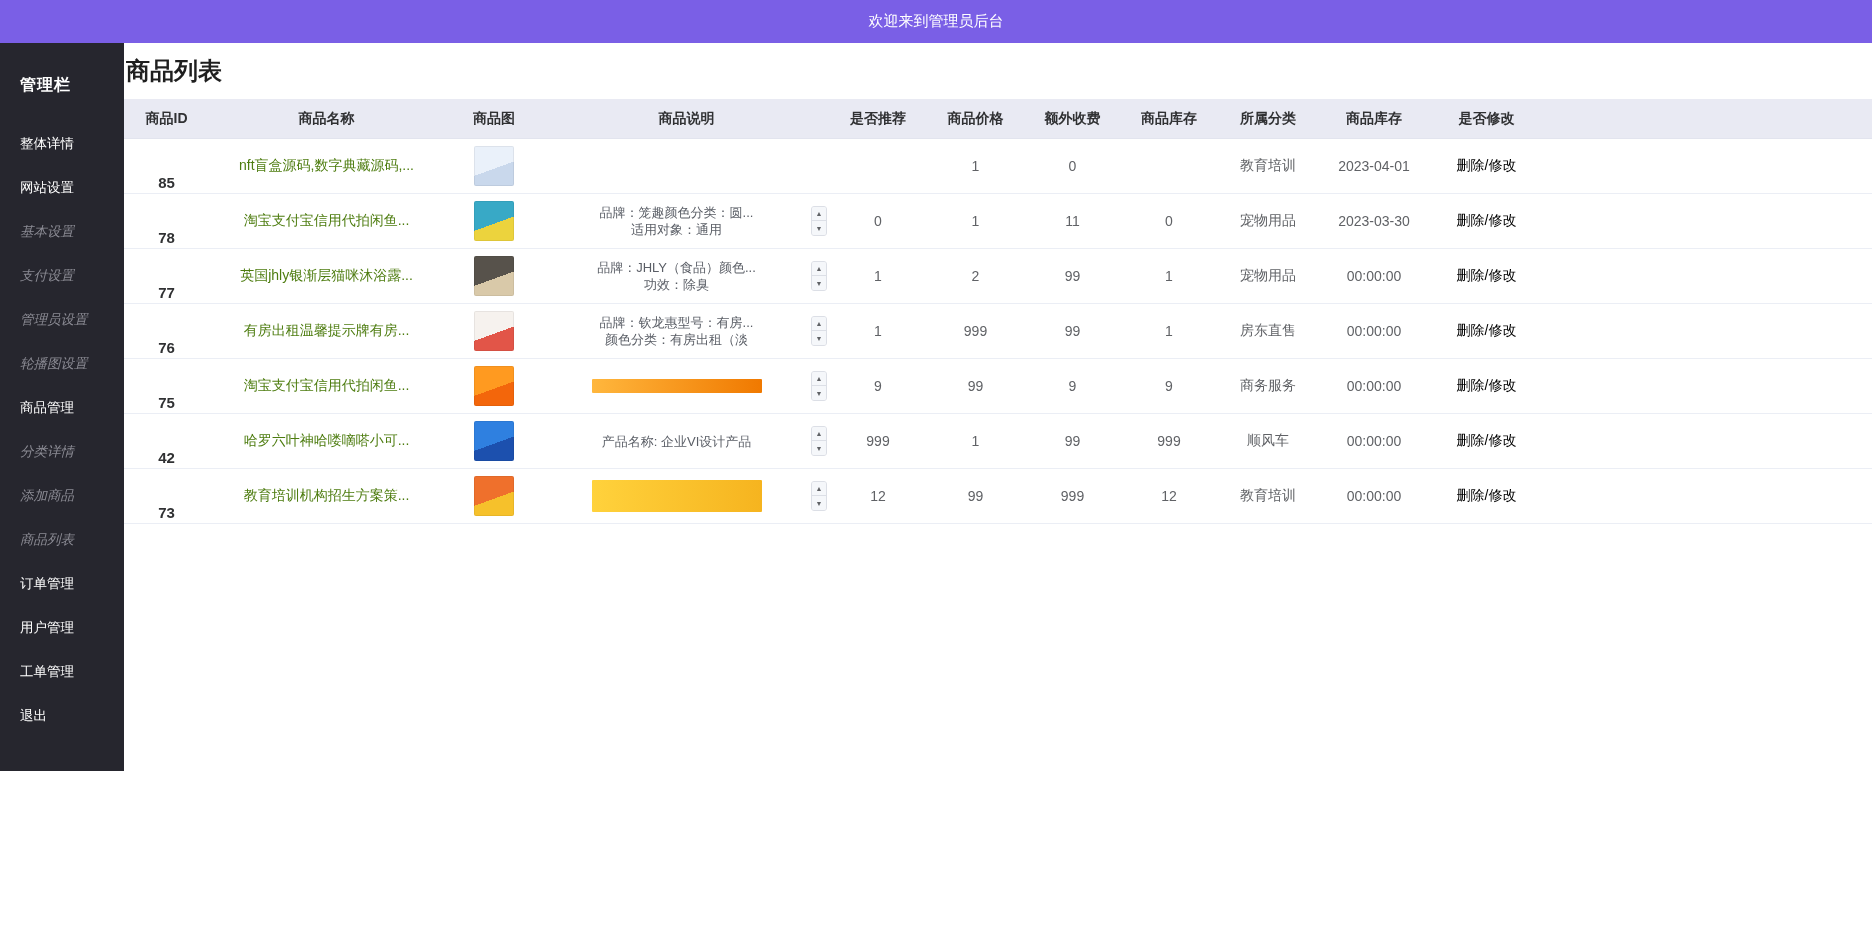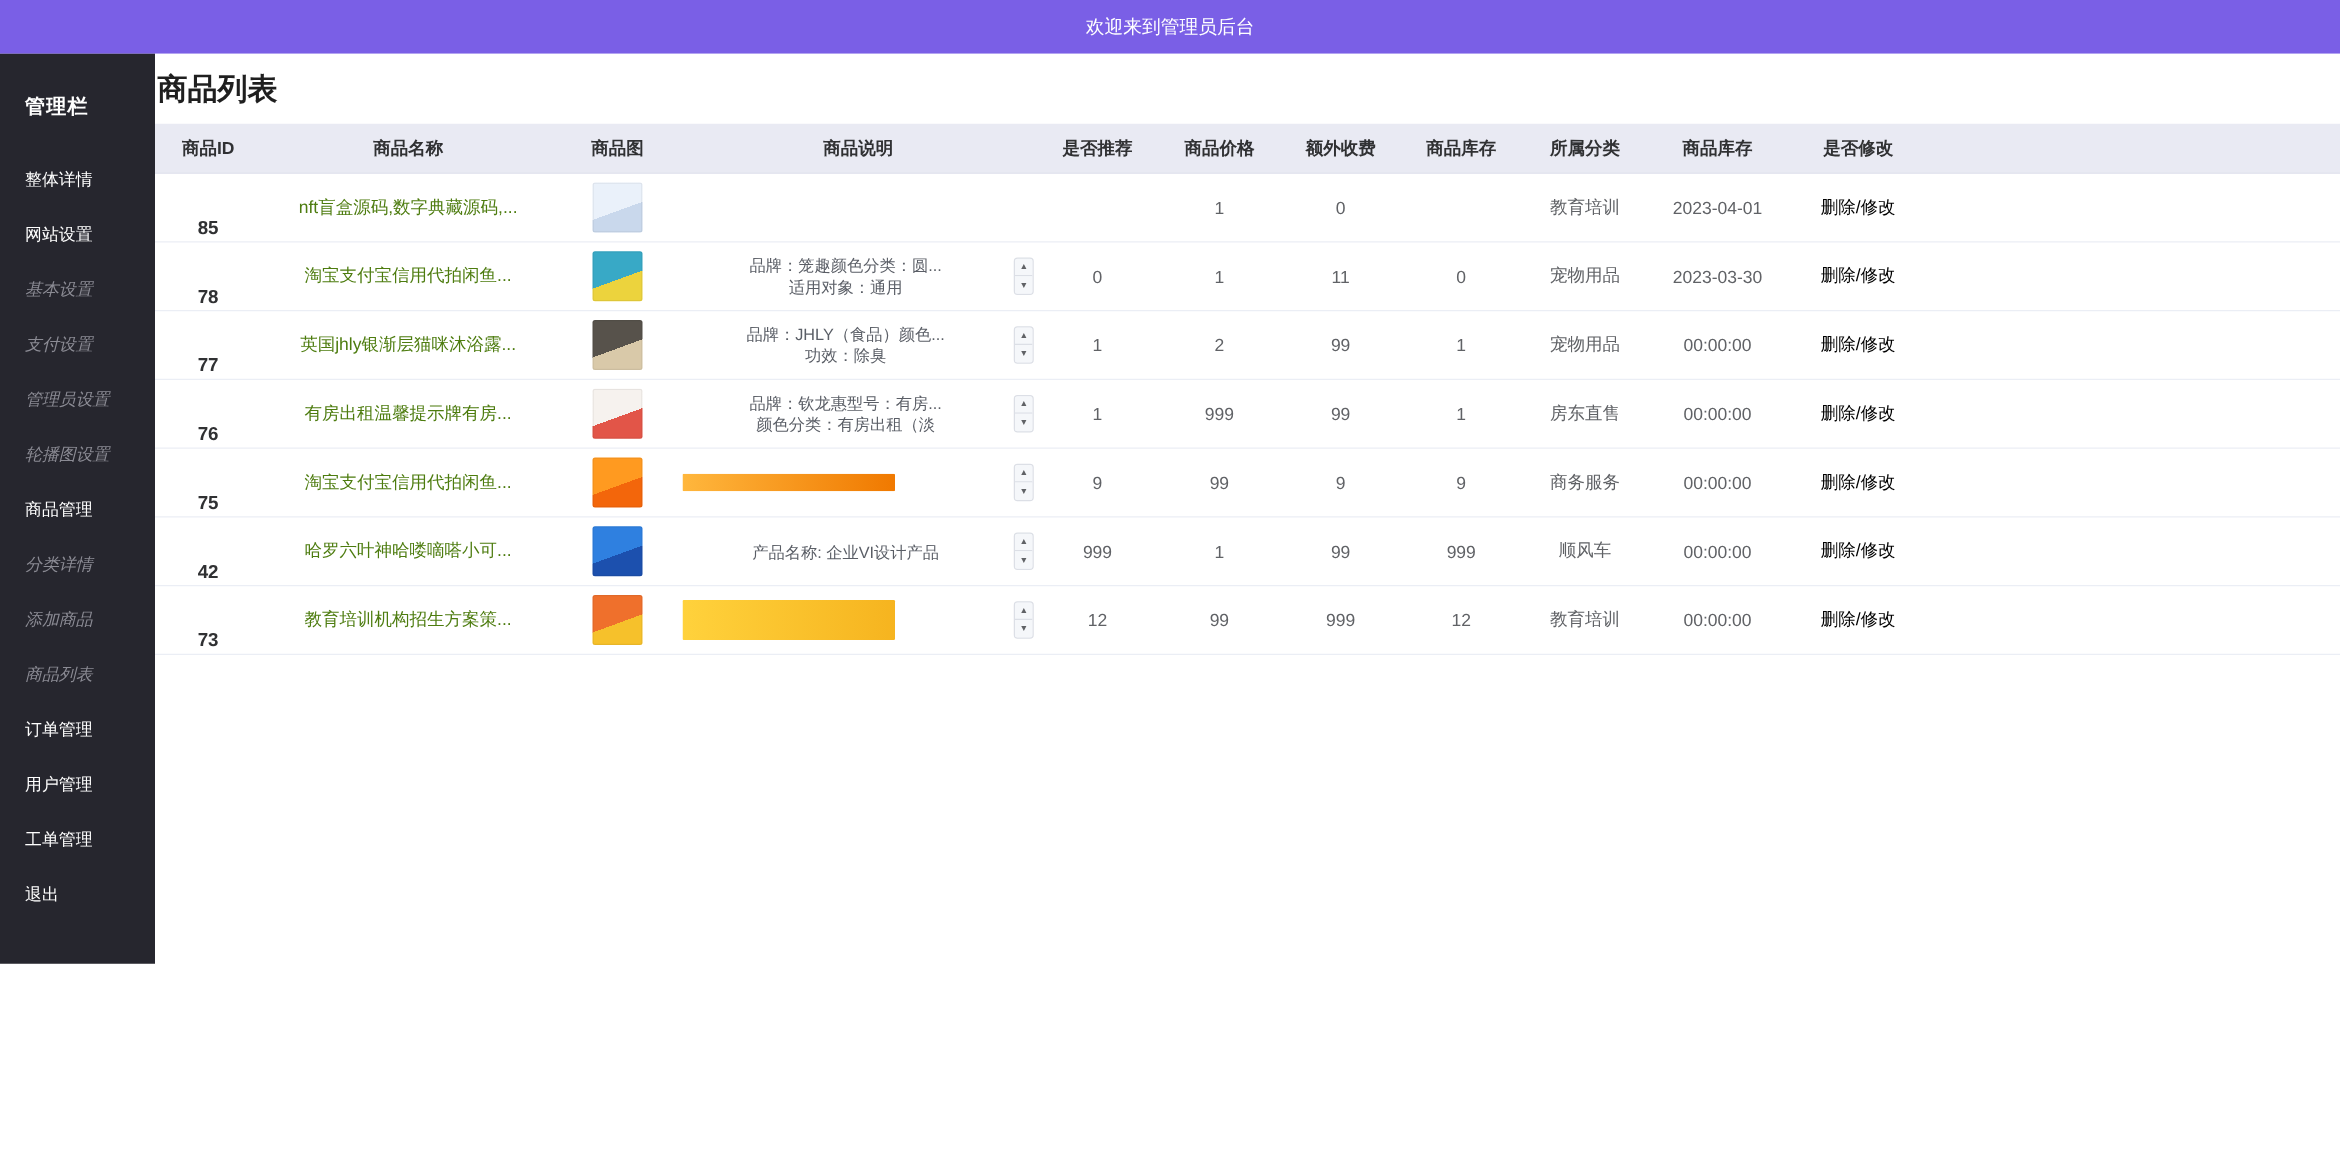--- a/index.html
+++ b/index.html
@@ -26,21 +26,21 @@
   .thead { background:#e9eaf3; min-height:40px; border-bottom:1px solid #e2e4ee;
     font-weight:bold; color:#303133; }
   .th, .td { text-align:center; padding:2px 4px; overflow:hidden; }
   .td.id { font-weight:bold; color:#303133; font-size:15px;margin-top:32px; }
   .td.name { font-size:14px; color:#4d7c0f; white-space:nowrap; text-overflow:ellipsis; }
 
   .thumb-wrap { display:flex; justify-content:center; }
   .thumb { width:40px; height:40px; border-radius:2px; box-shadow:0 0 0 1px rgba(0,0,0,0.06) inset; }
 
   .desc-cell { display:flex; align-items:center; height:54px; padding:0 2px; }
-  .desc-body { flex:1; display:flex; flex-direction:column; 
+  .desc-body { flex:1; display:flex; flex-direction:column; align-items:center;
     justify-content:center; overflow:hidden; max-height:44px; }
   .desc-line { font-size:13px; color:#5a5e66; line-height:17px; white-space:nowrap; }
   .desc-img { border-radius:1px; }
 
   .stepper { width:16px; display:flex; flex-direction:column; border:1px solid #dcdfe6;
     border-radius:3px; overflow:hidden; flex-shrink:0; margin-left:4px; background:#f5f7fa; }
   .stepper button { width:100%; height:14px; border:none; background:#f5f7fa; cursor:pointer;
     font-size:7px; line-height:7px; color:#606266; padding:0; }
   .stepper button:first-child { border-bottom:1px solid #dcdfe6; }
 

